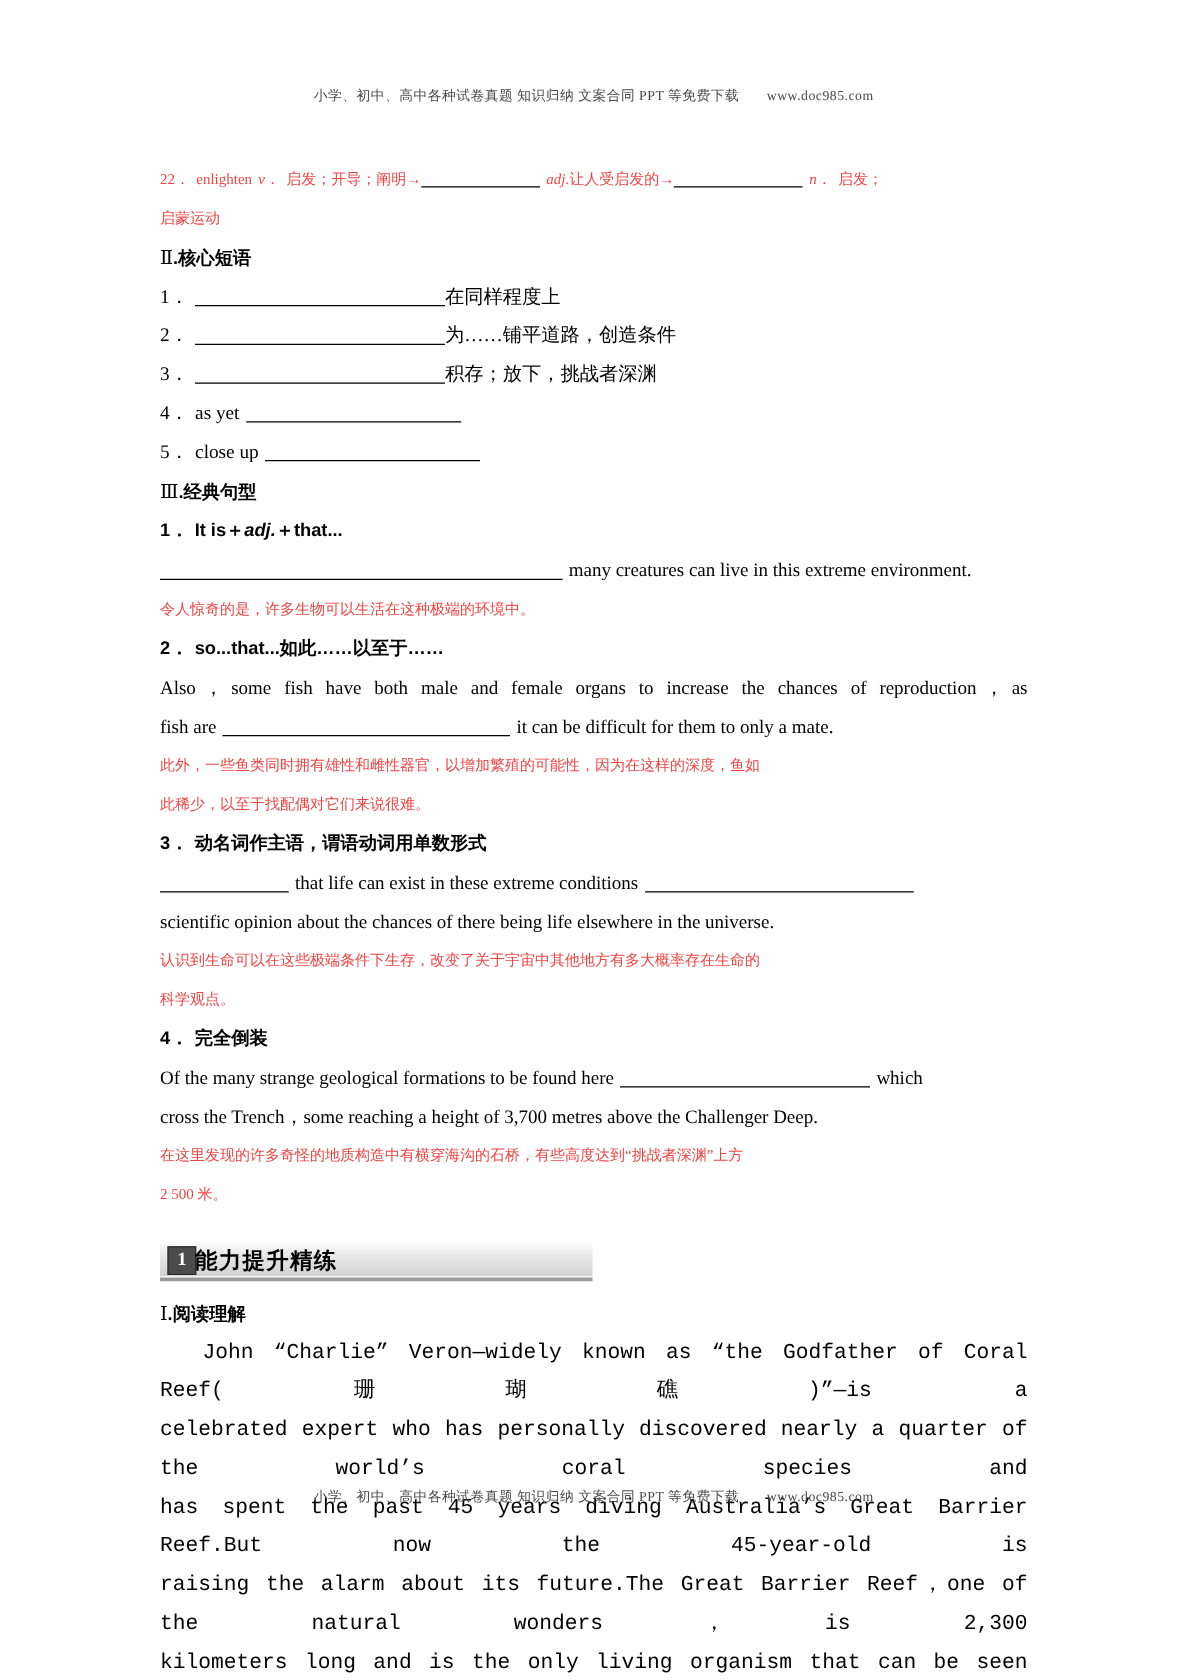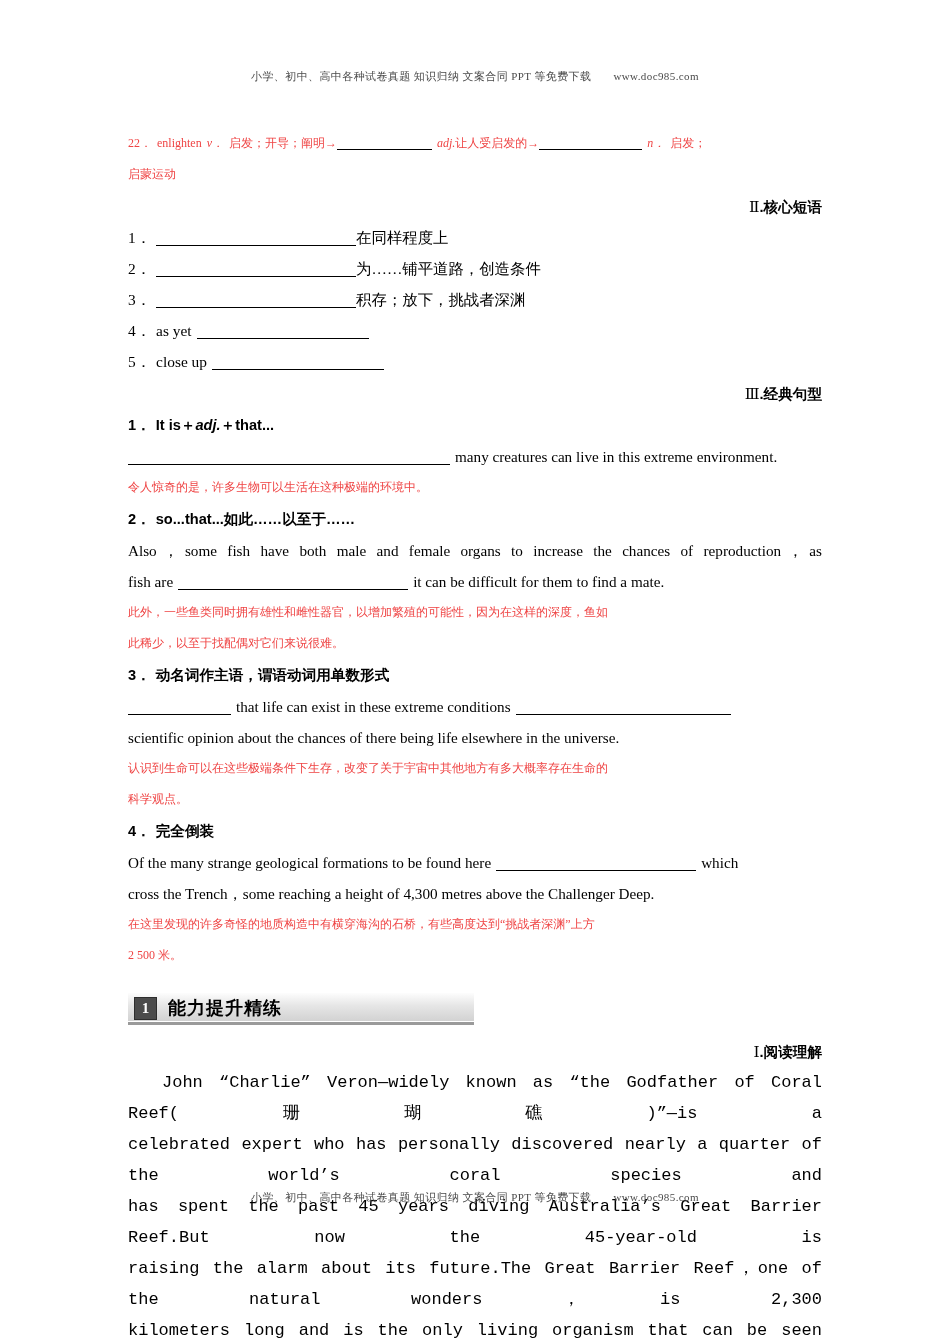--- a/index.html
+++ b/index.html
@@ -59,21 +59,20 @@
     text-align: justify;
     text-align-last: justify;
   }
 
   .hdr {
     font-family: "Liberation Sans", "DejaVu Sans", sans-serif;
     font-weight: bold;
     font-size: 14.6px;
     line-height: 30px;
     margin-top: 2px;
-    text-align: right;
   }
   .hdr .rn {
     font-family: "Liberation Serif", "DejaVu Serif", serif;
     font-weight: normal;
     font-size: 15.4px;
   }
 
   .it { font-style: italic; }
   .bd-s {
     font-family: "Liberation Sans", "DejaVu Sans", sans-serif;
@@ -133,21 +132,21 @@
     border: 1px solid #2e2e2e;
     color: #ffffff;
     font-family: "Liberation Serif", "DejaVu Serif", serif;
     font-size: 15px;
     font-weight: bold;
     text-align: center;
     line-height: 21px;
   }
   .banner-title {
     position: absolute;
-    left: 40px;
+    left: 28px;
     top: 1px;
     font-family: "Liberation Sans", "DejaVu Sans", sans-serif;
     font-weight: bold;
     font-size: 18px;
     line-height: 28px;
     letter-spacing: 1px;
     color: #000;
   }
 
   .para {
@@ -205,42 +204,42 @@
     <div class="line-en">
       <span class="blank b-322"></span><span class="sp"></span><span>many creatures can live in this extreme environment.</span>
     </div>
     <div class="line">令人惊奇的是，许多生物可以生活在这种极端的环境中。</div>
 
     <div class="row">
       <span class="bd-s">2．</span><span class="sp"></span><span class="bd-s">so...that...</span><span class="bd-s">如此……以至于……</span>
     </div>
     <div class="line-en just-all">Also，some fish have both male and female organs to increase the chances of reproduction，as</div>
     <div class="line-en">
-      <span>fish are</span><span class="sp"></span><span class="blank b-230"></span><span class="sp"></span><span>it can be difficult for them to find a mate.</span>
+      <span>fish are</span><span class="sp"></span><span class="blank b-230"></span><span class="sp"></span><span>it can be difficult for them to only a mate.</span>
     </div>
     <div class="line">此外，一些鱼类同时拥有雄性和雌性器官，以增加繁殖的可能性，因为在这样的深度，鱼如</div>
     <div class="line">此稀少，以至于找配偶对它们来说很难。</div>
 
     <div class="row">
       <span class="bd-s">3．</span><span class="sp"></span><span class="bd-s">动名词作主语，谓语动词用单数形式</span>
     </div>
     <div class="line-en">
       <span class="blank b-103"></span><span class="sp"></span><span>that  life  can  exist  in  these  extreme  conditions</span><span class="sp"></span><span class="blank b-215"></span>
     </div>
     <div class="line-en">scientific opinion about the chances of there being life elsewhere in the universe.</div>
     <div class="line">认识到生命可以在这些极端条件下生存，改变了关于宇宙中其他地方有多大概率存在生命的</div>
     <div class="line">科学观点。</div>
 
     <div class="row">
       <span class="bd-s">4．</span><span class="sp"></span><span class="bd-s">完全倒装</span>
     </div>
     <div class="line-en">
       <span>Of the many strange geological formations to be found here</span><span class="sp"></span><span class="blank b-200"></span><span class="sp"></span><span>which</span>
     </div>
-    <div class="line-en">cross the Trench，some reaching a height of 4,300 metres above the Challenger Deep.</div>
+    <div class="line-en">cross the Trench，some reaching a height of 3,700 metres above the Challenger Deep.</div>
     <div class="line">在这里发现的许多奇怪的地质构造中有横穿海沟的石桥，有些高度达到“挑战者深渊”上方</div>
     <div class="line">2 500 米。</div>
 
     <div class="banner">
       <div class="banner-bg"></div>
       <div class="banner-rule"></div>
       <div class="banner-badge">1</div>
       <div class="banner-title">能力提升精练</div>
     </div>
 

